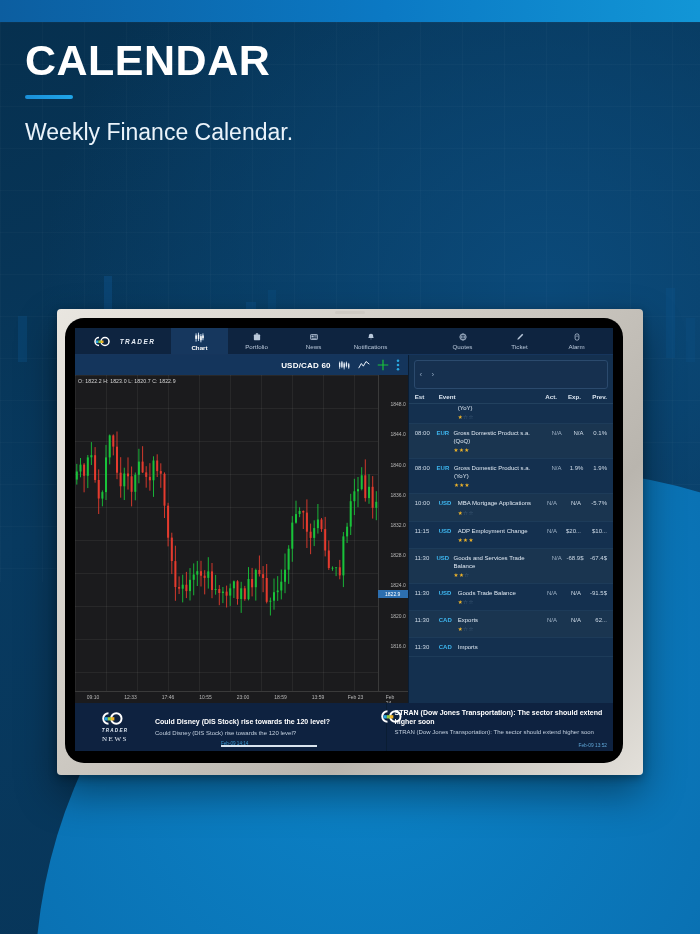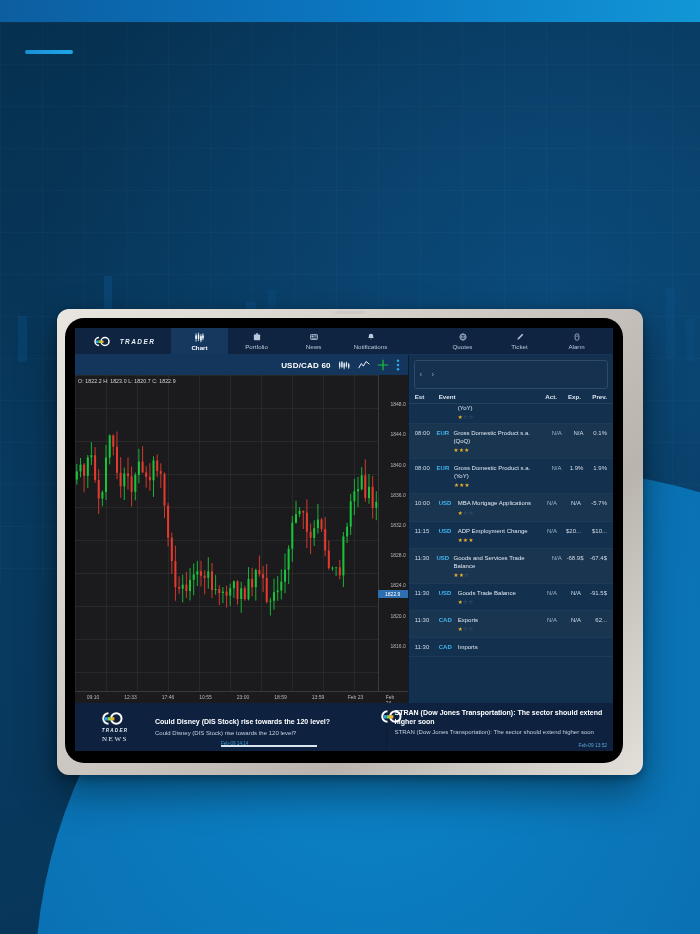--- a/index.html
+++ b/index.html
@@ -47,21 +47,21 @@
     margin-top:12px; width:48px; height:4px; border-radius:2px;
     background:linear-gradient(90deg,#1a8fd8,#1fa5e8);
   }
   .hdr .sub {
     margin-top:20px; font-size:23px; color:#eaf3fa; font-weight:normal;
   }
 
   
   #tablet {
     position:absolute; left:57px; top:309px; width:586px; height:466px;
-    border-radius:12px;
+    border-radius:4px;
     background:linear-gradient(135deg,#e9e6e0 0%,#cfcbc4 40%,#b9b5ae 70%,#e3e0da 100%);
     padding:9px 20px 12px 8px;
     box-shadow:0 18px 40px rgba(0,0,0,.42), 0 3px 8px rgba(0,0,0,.3);
   }
   #tablet-inner {
     width:100%; height:100%; border-radius:19px; background:#000;
     padding:10px 10px 12px 10px; position:relative; overflow:hidden;
   }
   #screen {
     width:100%; height:100%; background:#0d2240; overflow:hidden;
@@ -194,21 +194,23 @@
   <div class="bg-bar" style="left:104px;top:276px;width:8px;height:58px;"></div>
   <div class="bg-bar" style="left:246px;top:302px;width:10px;height:50px;"></div>
   <div class="bg-bar" style="left:268px;top:290px;width:8px;height:62px;opacity:.35;"></div>
   <div class="bg-bar" style="left:18px;top:316px;width:9px;height:46px;opacity:.4;"></div>
   <div class="bg-bar" style="left:666px;top:288px;width:9px;height:70px;opacity:.45;"></div>
   <div class="bg-bar" style="left:686px;top:318px;width:9px;height:44px;opacity:.3;"></div>
   <div class="bg-circle"></div>
 </div>
 
 <div class="hdr">
+  <h1>CALENDAR</h1>
   <div class="rule"></div>
+  <div class="sub">Weekly Finance Calendar.</div>
 </div>
 
 <div id="tablet">
   <div class="cam"></div>
   <div id="tablet-inner">
     <div id="screen">
 
       <div class="topnav">
         <div class="brand">
           <svg class="brand-mark" width="26" height="11" viewBox="0 0 52 22">

